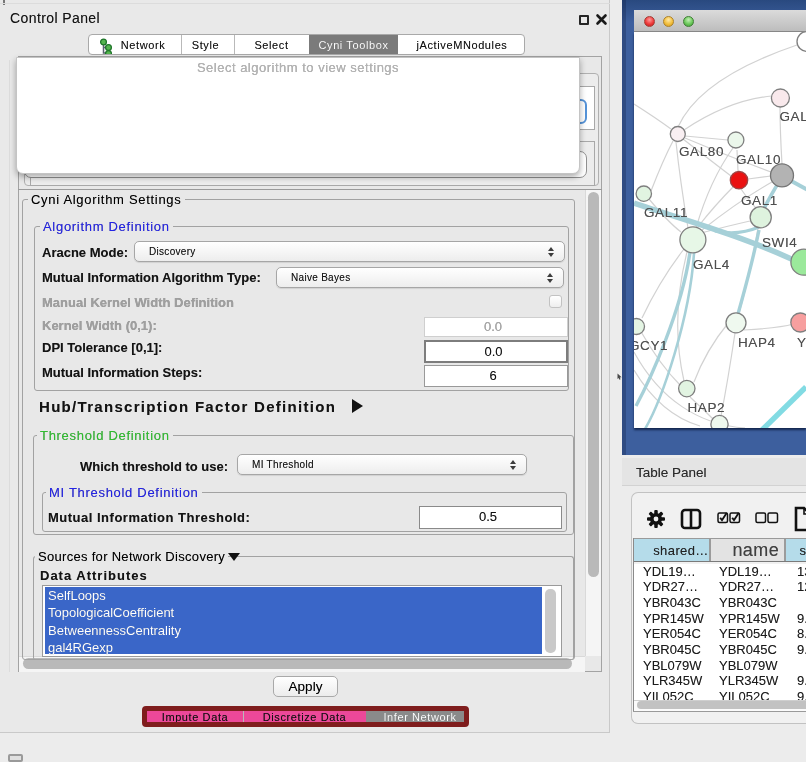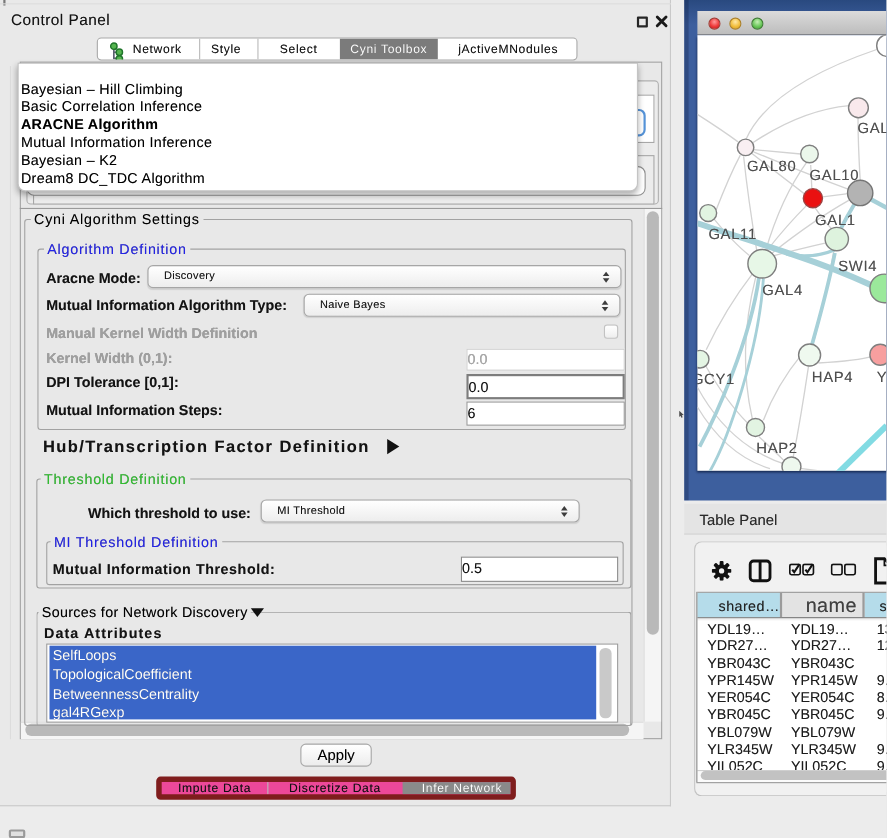--- a/index.html
+++ b/index.html
@@ -7,21 +7,21 @@
 .a{position:absolute}
 .lb{position:absolute;font-size:13px;color:#131313;white-space:nowrap;line-height:15px}
 .ls5{letter-spacing:.5px}
 .b{font-weight:bold}
 .combo{position:absolute;height:21px;border:1px solid #a6a6a6;border-radius:5px;background:linear-gradient(#ffffff,#ededed);box-shadow:0 1px 1px rgba(0,0,0,.10);font-size:10px;color:#111;line-height:19px;white-space:nowrap}
 .combo span{padding-left:14px;letter-spacing:.3px}
 .ud{position:absolute;right:8px;top:0;width:8px;height:100%}
 .ud:before,.ud:after{content:"";position:absolute;left:0;border-left:3.5px solid transparent;border-right:3.5px solid transparent}
 .ud:before{top:4.5px;border-bottom:4.5px solid #3c3c3c}
 .ud:after{bottom:4.5px;border-top:4.5px solid #3c3c3c}
-.fld{position:absolute;background:#fff;font-size:13px;text-align:left;color:#111;line-height:18px}
+.fld{position:absolute;background:#fff;font-size:13px;text-align:center;color:#111;line-height:18px}
 .grp{position:absolute;border:1px solid #a2a2a2;border-radius:3px}
 .gt{position:absolute;background:#e8e8e8;padding:0 3px;font-size:13px;line-height:13px;white-space:nowrap;letter-spacing:.7px}
 .seg{position:absolute;display:flex;align-items:center;justify-content:center;font-size:11px;letter-spacing:.6px;color:#111;height:100%}
 .sep{position:absolute;top:0;width:1px;height:100%;background:#b9b9b9}
 </style></head><body>
 
 <div class="a" id="cpwin" style="left:0;top:0;width:610px;height:733px;background:#e9e9e9;border-right:1px solid #c9c9c9;border-bottom:1px solid #c9c9c9"></div>
 <div class="a" style="left:3px;top:0;width:2px;height:5px;background:#777"></div>
 <div class="a" style="left:0;top:3px;width:610px;height:1px;background:#dcdcdc"></div>
 <div class="lb" style="left:10px;top:11px;font-size:14px;letter-spacing:.4px">Control Panel</div>
@@ -101,21 +101,21 @@
 <div class="a" style="left:273px;top:676px;width:65px;height:21px;border:1px solid #a9a9a9;border-radius:5px;background:linear-gradient(#fff,#ececec);font-size:13.5px;display:flex;align-items:center;justify-content:center">Apply</div>
 <div class="a" style="left:142px;top:706px;width:327px;height:21px;background:#ec4899;border:5px solid #7f1d1d;border-radius:4px;overflow:hidden">
   <div class="seg" style="left:0;width:96px">Impute Data</div>
   <div class="sep" style="left:96px"></div>
   <div class="seg" style="left:96px;width:123px">Discretize Data</div>
   <div class="seg" style="left:219px;width:108px;background:#8a8a8a;color:#fff">Infer Network</div>
 </div>
 <div class="a" style="left:8px;top:754px;width:15px;height:8px;border:2px solid #9a9a9a;background:#e0e0e0;border-radius:2px"></div>
 
 <div class="a" style="left:16px;top:57px;width:564px;height:117px;background:#fff;border:1px solid #c4c4c4;border-radius:0 0 7px 7px;box-shadow:0 3px 6px rgba(0,0,0,.33)">
-  <div class="a" style="left:2px;top:15px;font-size:13px;color:#000;line-height:16.2px;letter-spacing:.3px">Bayesian – Hill Climbing<br>Basic Correlation Inference<br><span class="b">ARACNE Algorithm</span><br>Mutual Information Inference<br>Bayesian – K2<br>Dream8 DC_TDC Algorithm</div>
+  <div class="a ls5" style="left:0;top:2px;width:100%;text-align:center;font-size:13px;color:#b4b4b4">Select algorithm to view settings</div>
 </div>
 
 <svg class="a" style="left:617px;top:373px" width="6" height="7" viewBox="0 0 6 7">
     <path d="M0.5 0.5 L4.6 4.2 L2.8 4.5 L3.6 6.3 L2.4 6.7 L1.7 4.9 L0.5 6 Z" fill="#4a4a4a"></path>
   </svg>
 
 <div class="a" style="left:622px;top:0;width:184px;height:455px;background:linear-gradient(180deg,#29497f 0%,#3d5f9e 5%,#3d5f9e 100%);overflow:hidden">
     <div class="a" style="left:0;top:0;width:4px;height:455px;background:rgba(15,30,65,.30)"></div>
   <div class="a" style="left:12px;top:10px;width:172px;height:22px;background:linear-gradient(#dbdbdb,#bdbdbd);border-bottom:1px solid #888"></div>
   <div class="a" style="left:21.5px;top:15.5px;width:11px;height:11px;border-radius:50%;background:radial-gradient(circle at 50% 32%,#ff9a9a,#ee3b3b 55%,#c01818);border:1px solid #a33c34"></div>

